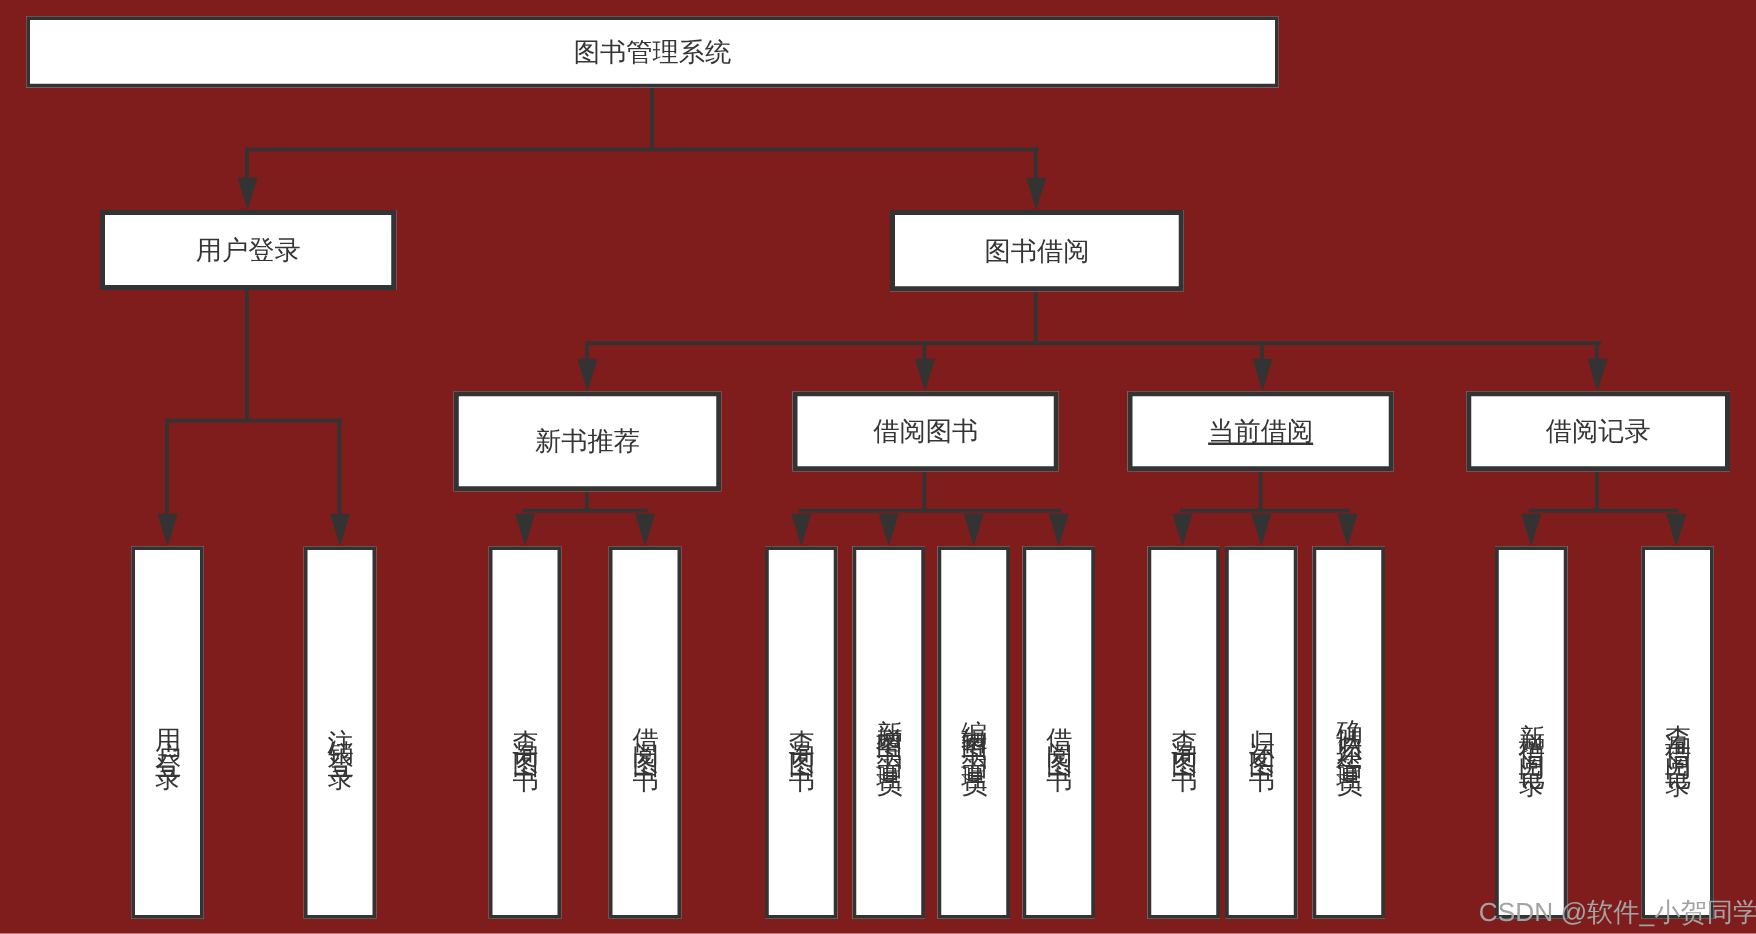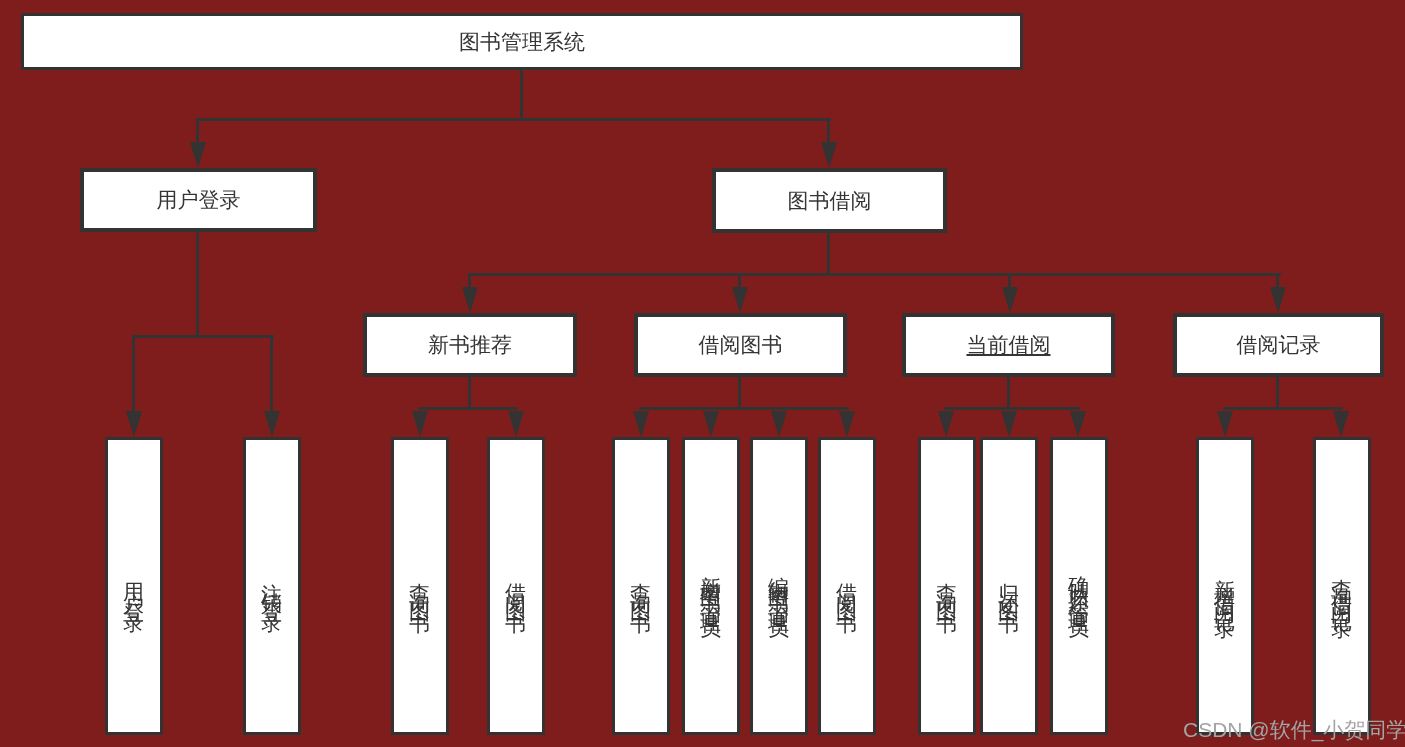--- a/index.html
+++ b/index.html
@@ -81,21 +81,21 @@
   <div class="vline" style="left:1276px;top:377px;height:30px;"></div>
   <div class="hline" style="left:1223px;top:407px;width:120px;"></div>
   <div class="arrow" style="left:1217px;top:411px;"></div>
   <div class="arrow" style="left:1333px;top:411px;"></div>
 
   <div class="node" style="left:21px;top:13px;width:1002px;height:57px;border-width:3px;">图书管理系统</div>
 
   <div class="node" style="left:80px;top:168px;width:237px;height:64px;">用户登录</div>
   <div class="node" style="left:712px;top:168px;width:235px;height:65px;">图书借阅</div>
 
-  <div class="node" style="left:363px;top:313px;width:214px;height:64px;">新书推荐</div>
+  <div class="node" style="left:363px;top:313px;width:214px;height:80px;">新书推荐</div>
   <div class="node" style="left:634px;top:313px;width:213px;height:64px;">借阅图书</div>
   <div class="node" style="left:902px;top:313px;width:213px;height:64px;text-decoration:underline;">当前借阅</div>
   <div class="node" style="left:1173px;top:313px;width:211px;height:64px;">借阅记录</div>
 
   <div class="node vnode" style="left:105px;top:437px;width:58px;height:298px;">用户登录</div>
   <div class="node vnode" style="left:243px;top:437px;width:58px;height:298px;">注销登录</div>
 
   <div class="node vnode" style="left:391px;top:437px;width:58px;height:298px;">查询图书</div>
   <div class="node vnode" style="left:487px;top:437px;width:58px;height:298px;">借阅图书</div>
 

